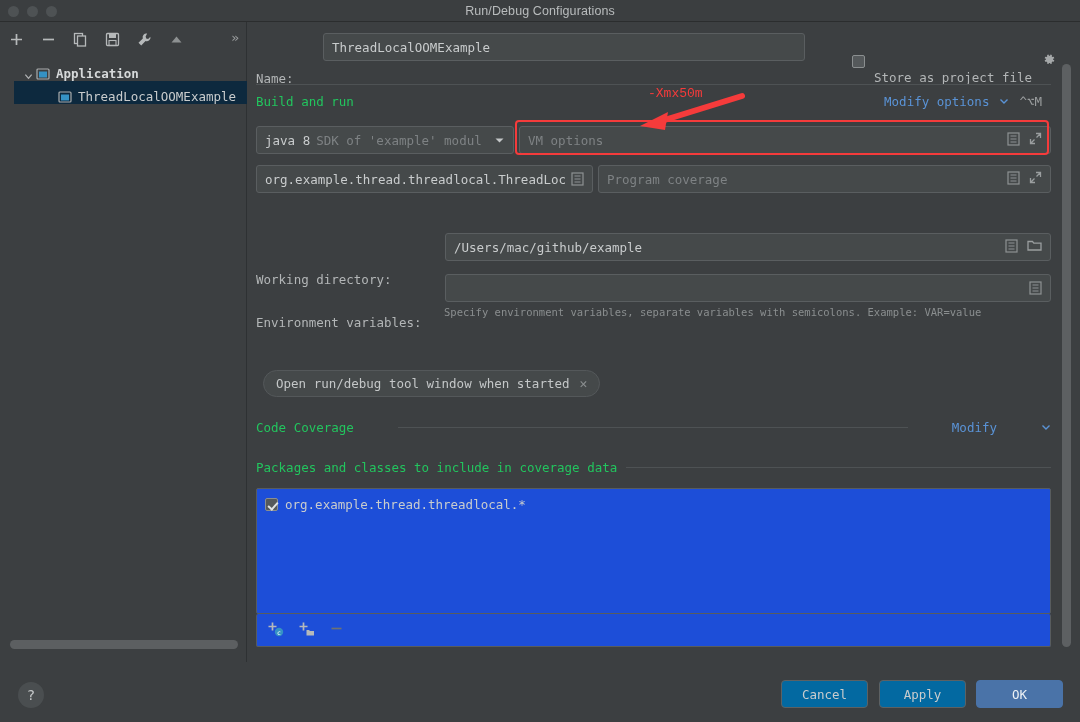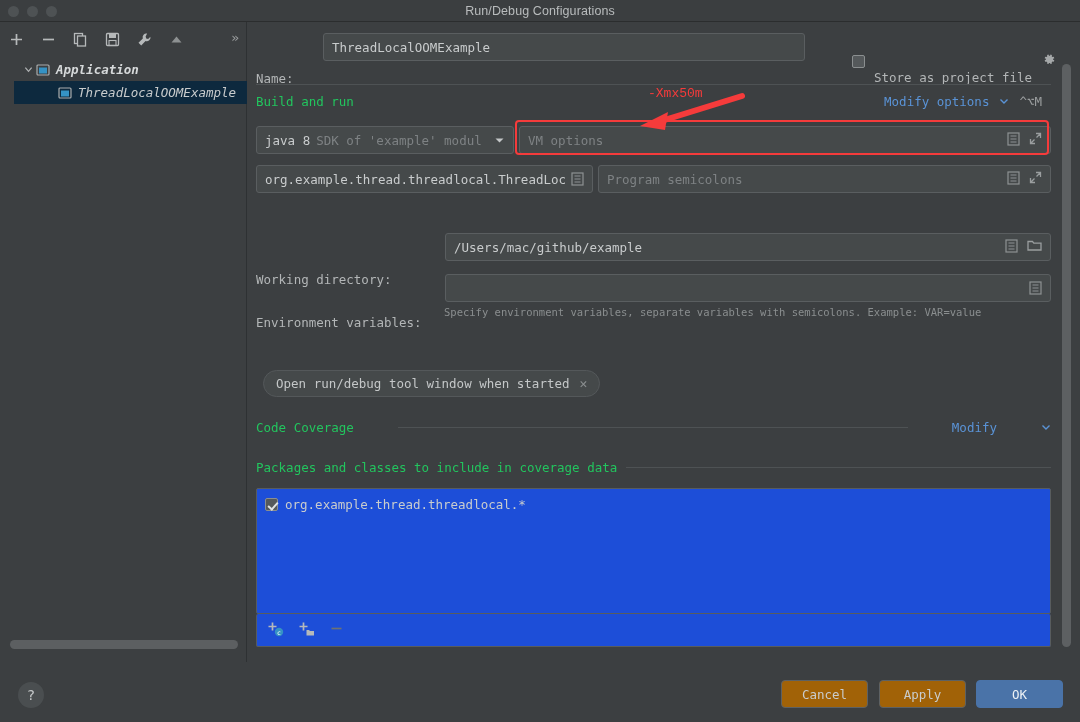--- a/index.html
+++ b/index.html
@@ -28,21 +28,21 @@
   .left-panel {
     position: absolute; left: 0; top: 22px; width: 247px; height: 640px;
     background: #3c3f41; border-right: 1px solid #2e3133;
   }
   .lp-toolbar { position: absolute; left: 0; top: 0; width: 247px; height: 34px; display: flex; align-items: center; }
   .tb-icon { width: 32px; height: 30px; display: flex; align-items: center; justify-content: center; }
   .tb-icon svg { display: block; }
   .tb-more { position: absolute; right: 8px; top: 8px; color: #9a9d9e; font-size: 13px; }
 
   .tree { position: absolute; left: 14px; top: 36px; width: 233px; }
-  .tree-row { height: 23px; display: flex; align-items: center; padding-left: 6px; white-space: nowrap; font-style: italic; }
+  .tree-row { height: 23px; display: flex; align-items: flex-end; padding-left: 6px; white-space: nowrap; }
   .tree-row.child { padding-left: 44px; }
   .tree-row.selected { background: #0d293e; width: 233px; }
   .tw { width: 16px; display: flex; align-items: center; justify-content: center; color: #b0b3b4; font-size: 10px; }
   .tree-icon { width: 20px; display: flex; align-items: center; }
   .tree-label { color: #c9cccd; font-size: 12.5px; }
   .tree-label.bold { font-weight: bold; color: #d6d9da; }
 
   .hscroll-wrap {
     position: absolute; left: 10px; bottom: 8px; width: 228px; height: 14px;
   }
@@ -104,21 +104,21 @@
   .bottom { position: absolute; left: 0; top: 662px; width: 1080px; height: 60px; background: #3c3f41; }
   .help-btn {
     position: absolute; left: 18px; top: 20px; width: 26px; height: 26px;
     border-radius: 50%; background: #4a4e50; color: #c6c9ca;
     display: flex; align-items: center; justify-content: center; font-size: 14px;
   }
   .btn {
     position: absolute; top: 18px; height: 28px; border-radius: 4px;
     display: flex; align-items: center; justify-content: center;
     font-size: 12.5px; color: #c9cccd;
-    background: #a16207; border: 1px solid #5d6163;
+    background: #0369a1; border: 1px solid #5d6163;
   }
   .btn.primary { background: #4a73a8; border-color: #4a73a8; color: #eef2f6; }
 
   
   .hl-box {
     position: absolute; border: 2.5px solid #f53b3b; border-radius: 4px; pointer-events: none;
   }
   .anno {
     position: absolute; color: #f53b3b; font-size: 13px;
     font-family: Liberation Mono, monospace;
@@ -274,21 +274,21 @@
     <span class="val" style="overflow:hidden;">org.example.thread.threadlocal.ThreadLoca</span>
     <span class="fld-icons">
       <svg width="13" height="14" viewBox="0 0 13 14">
         <rect x="1" y="1" width="11" height="12" fill="none" stroke="#8e9293" stroke-width="1.2"></rect>
         <path d="M3.5 4h6M3.5 7h6M3.5 10h6" stroke="#8e9293" stroke-width="1.1"></path>
       </svg>
     </span>
   </div>
 
   <div class="field" style="position:absolute;left:351px;top:143px;width:453px;">
-    <span class="ph">Program semicolons</span>
+    <span class="ph">Program coverage</span>
     <span class="fld-icons">
       <span>
         <svg width="13" height="14" viewBox="0 0 13 14">
           <rect x="1" y="1" width="11" height="12" fill="none" stroke="#8e9293" stroke-width="1.2"></rect>
           <path d="M3.5 4h6M3.5 7h6M3.5 10h6" stroke="#8e9293" stroke-width="1.1"></path>
         </svg>
       </span>
       <span>
         <svg width="13" height="13" viewBox="0 0 13 13">
           <path d="M7 1.5h4.5V6M11.5 1.5l-4 4" fill="none" stroke="#9a9e9f" stroke-width="1.3"></path>

